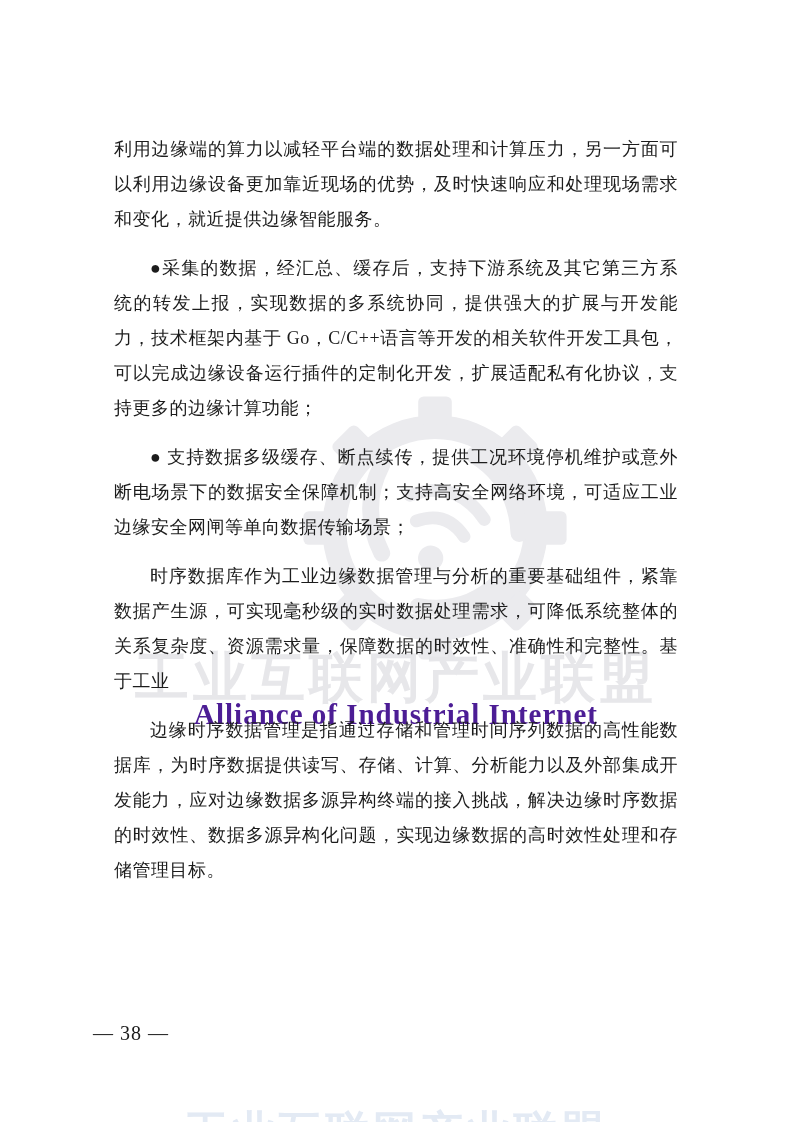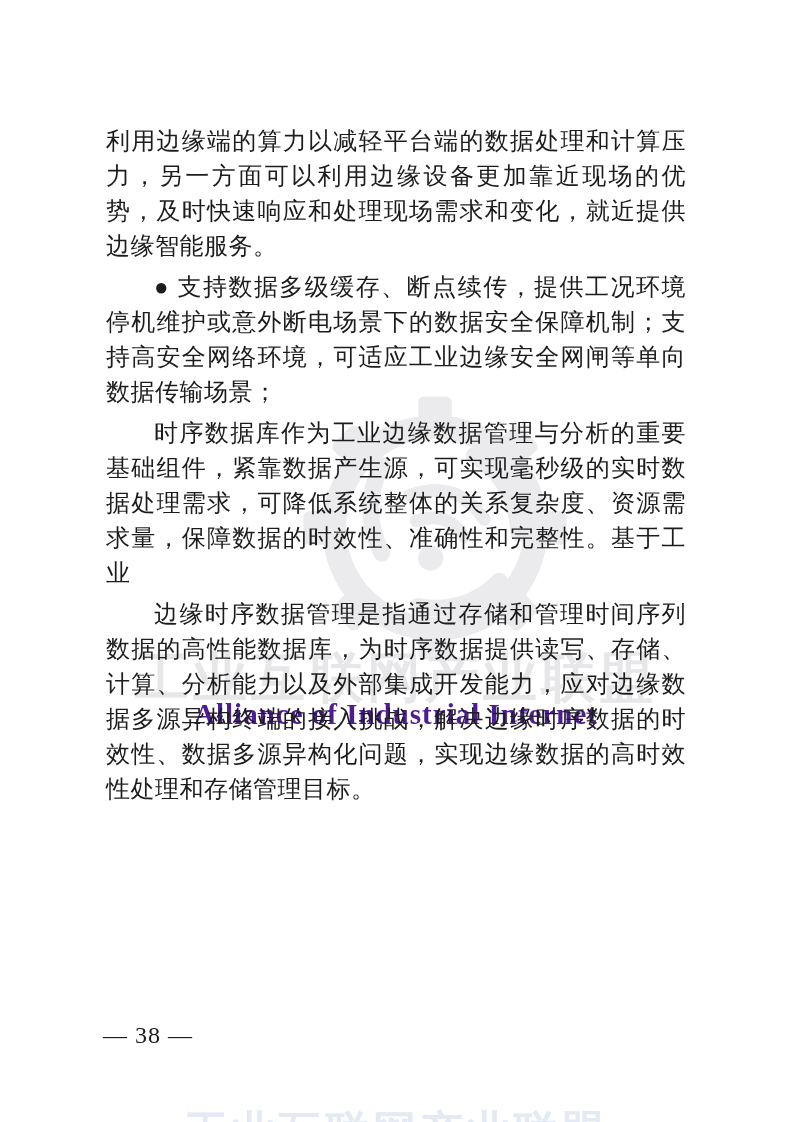--- a/index.html
+++ b/index.html
@@ -73,38 +73,38 @@
 
   
   .content {
     position: absolute;
     left: 100px;
     top: 118px;
     width: 592px;
     z-index: 1;
   }
   .content p {
-    margin: 6px;
-    font-size: 24px;
+    margin: 14px;
+    font-size: 18px;
     line-height: 35px;
     text-align: justify;
     text-justify: inter-ideograph;
     letter-spacing: 0.5px;
     word-break: break-all;
   }
   .content p.indent { text-indent: 2em; }
   .content p.no-indent { text-indent: 0; }
 
   
   .footer {
     position: absolute;
-    left: 103px;
+    left: 93px;
     top: 1022px;
     z-index: 1;
-    font-size: 24px;
+    font-size: 20px;
     letter-spacing: 1px;
     color: #1c1c1c;
   }
 </style>
 </head>
 <body>
 
 <div class="page">
 
   <div class="watermark">
@@ -155,20 +155,21 @@
         </g>
       </g>
     </svg>
     <div class="wm-cn">工业互联网产业联盟</div>
     <div class="wm-en">Alliance of Industrial Internet</div>
     <div class="wm-bottom">工业互联网产业联盟</div>
   </div>
 
   <div class="content">
     <p class="no-indent">利用边缘端的算力以减轻平台端的数据处理和计算压力，另一方面可以利用边缘设备更加靠近现场的优势，及时快速响应和处理现场需求和变化，就近提供边缘智能服务。</p>
+    <p class="indent">●采集的数据，经汇总、缓存后，支持下游系统及其它第三方系统的转发上报，实现数据的多系统协同，提供强大的扩展与开发能力，技术框架内基于 Go，C/C++语言等开发的相关软件开发工具包，可以完成边缘设备运行插件的定制化开发，扩展适配私有化协议，支持更多的边缘计算功能；</p>
     <p class="indent">● 支持数据多级缓存、断点续传，提供工况环境停机维护或意外断电场景下的数据安全保障机制；支持高安全网络环境，可适应工业边缘安全网闸等单向数据传输场景；</p>
     <p class="indent">时序数据库作为工业边缘数据管理与分析的重要基础组件，紧靠数据产生源，可实现毫秒级的实时数据处理需求，可降低系统整体的关系复杂度、资源需求量，保障数据的时效性、准确性和完整性。基于工业</p>
     <p class="indent">边缘时序数据管理是指通过存储和管理时间序列数据的高性能数据库，为时序数据提供读写、存储、计算、分析能力以及外部集成开发能力，应对边缘数据多源异构终端的接入挑战，解决边缘时序数据的时效性、数据多源异构化问题，实现边缘数据的高时效性处理和存储管理目标。</p>
   </div>
 
   <div class="footer">— 38 —</div>
 
 </div>
 
 </body></html>

